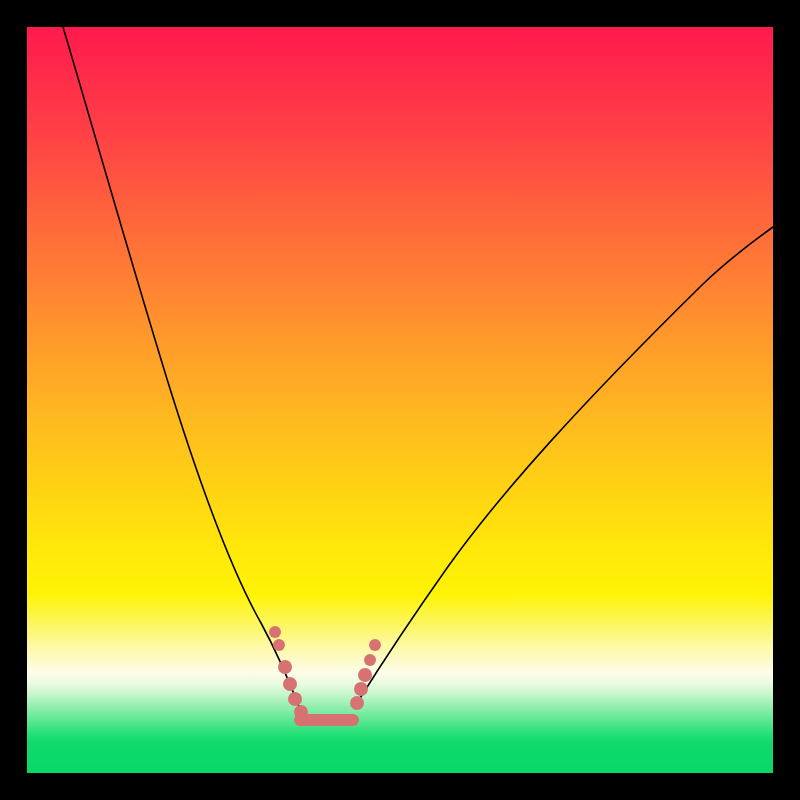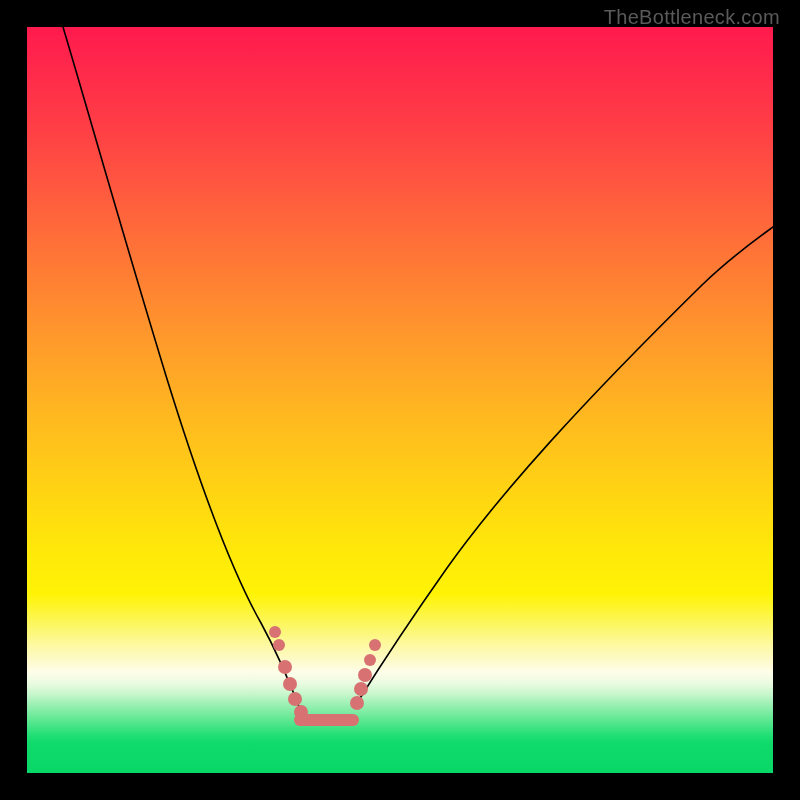--- a/index.html
+++ b/index.html
@@ -114,14 +114,13 @@
       <circle class="dot" cx="274" cy="685" r="7"></circle>
 
       <circle class="dot" cx="348" cy="618" r="6"></circle>
       <circle class="dot" cx="343" cy="633" r="6"></circle>
       <circle class="dot" cx="338" cy="648" r="7"></circle>
       <circle class="dot" cx="334" cy="662" r="7"></circle>
       <circle class="dot" cx="330" cy="676" r="7"></circle>
     </svg>
   </div>
 
-  <div class="watermark">TheBottleneck.com</div>
 </div>
 
 </body></html>

